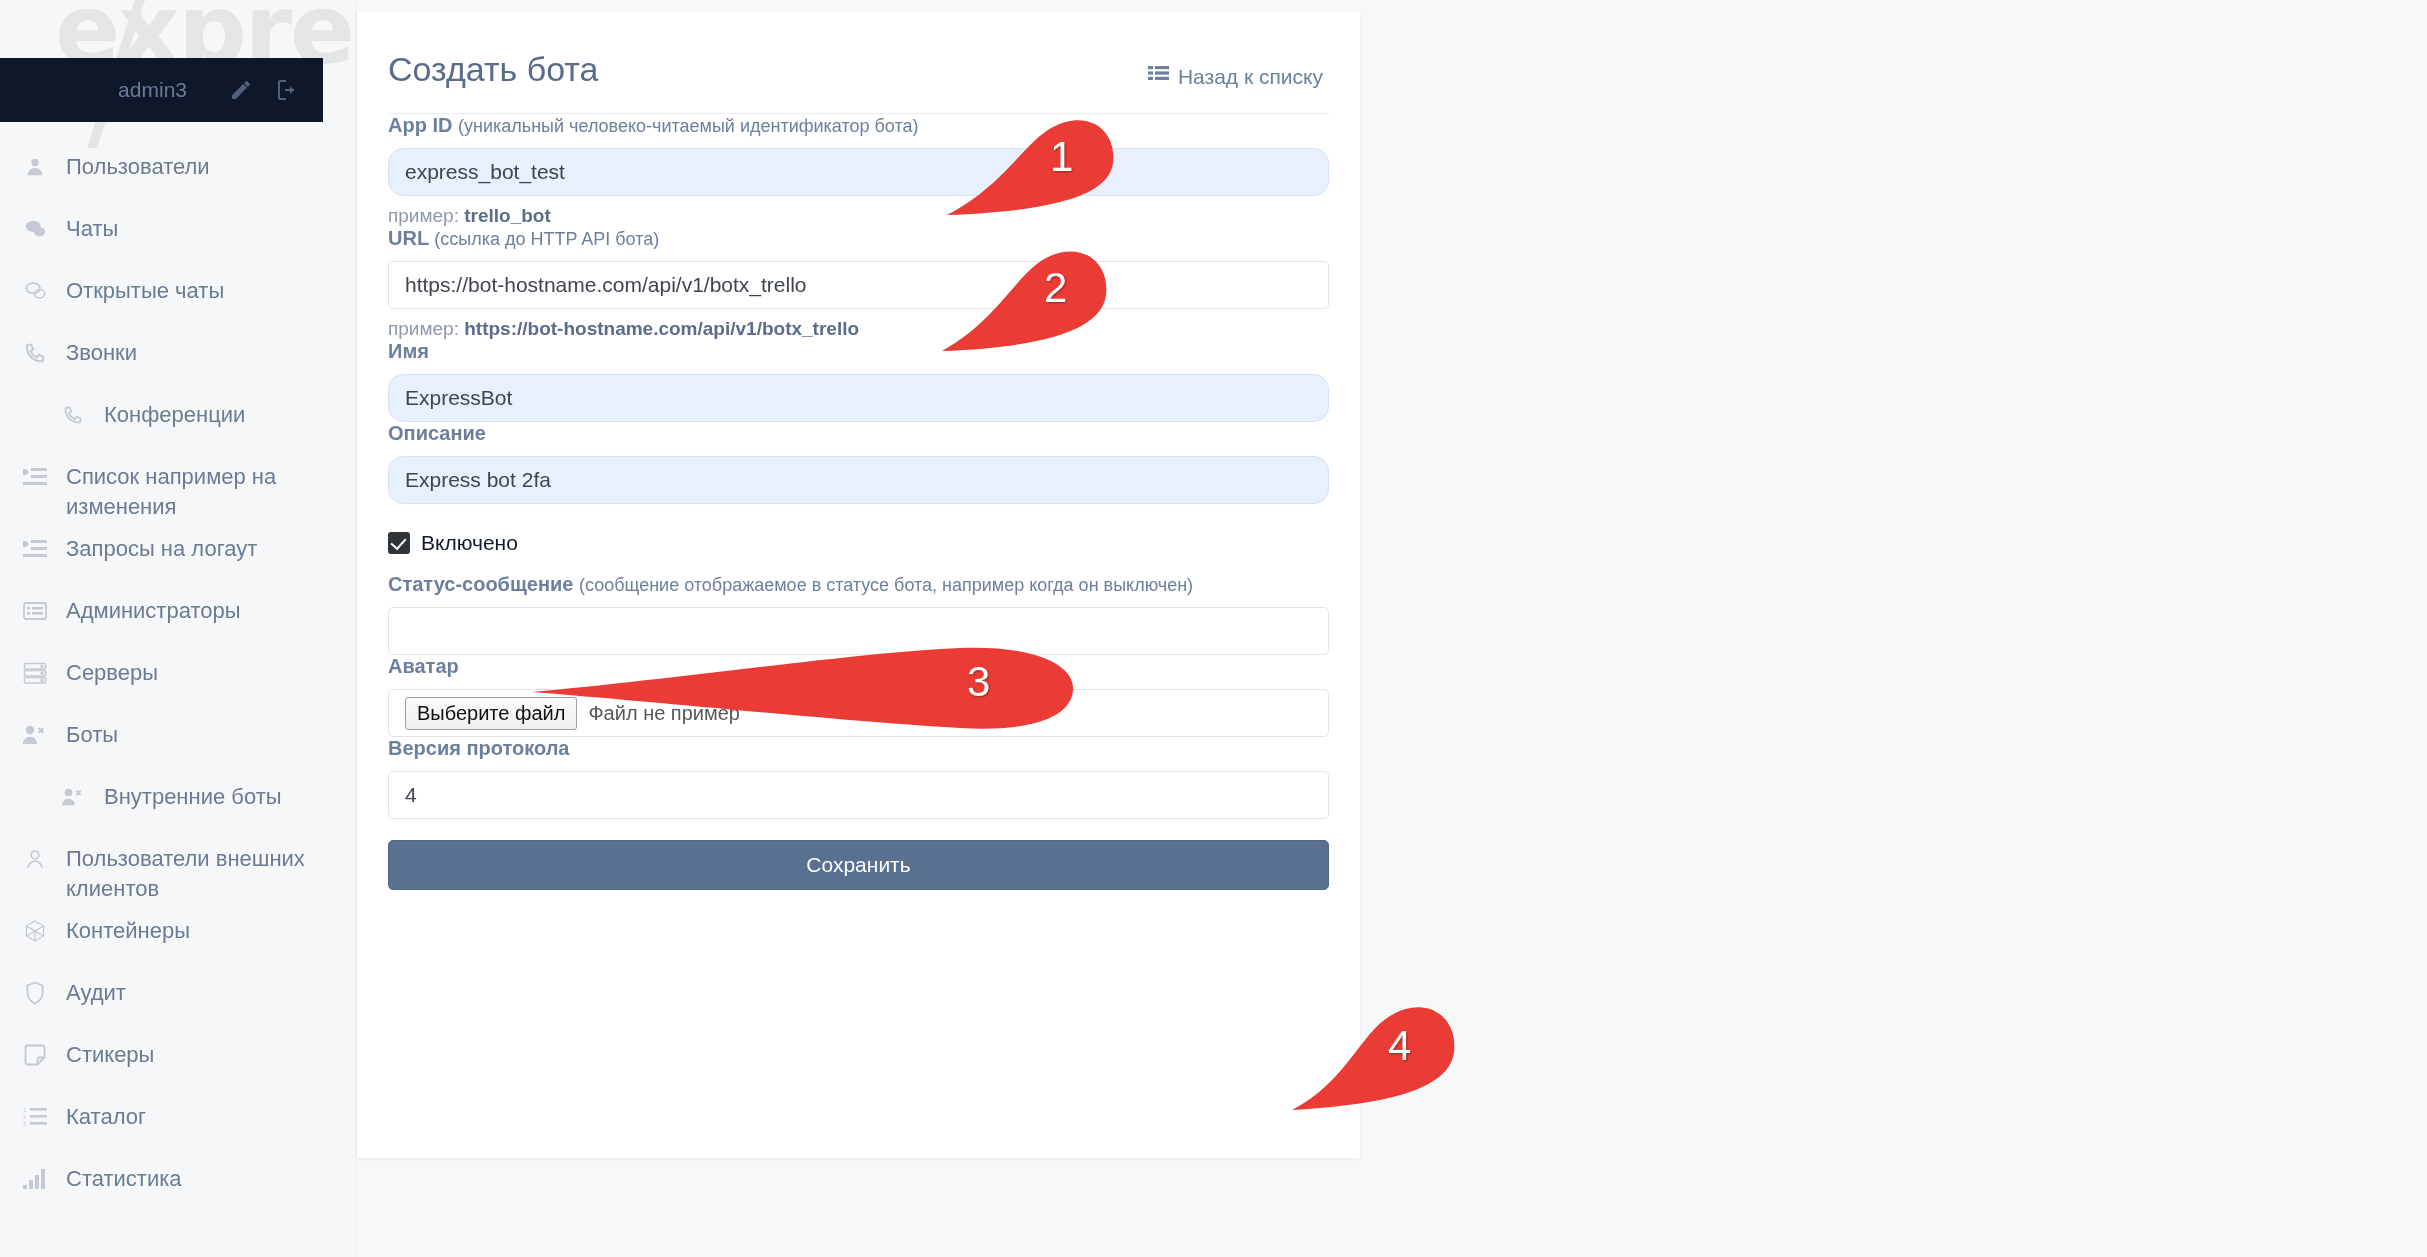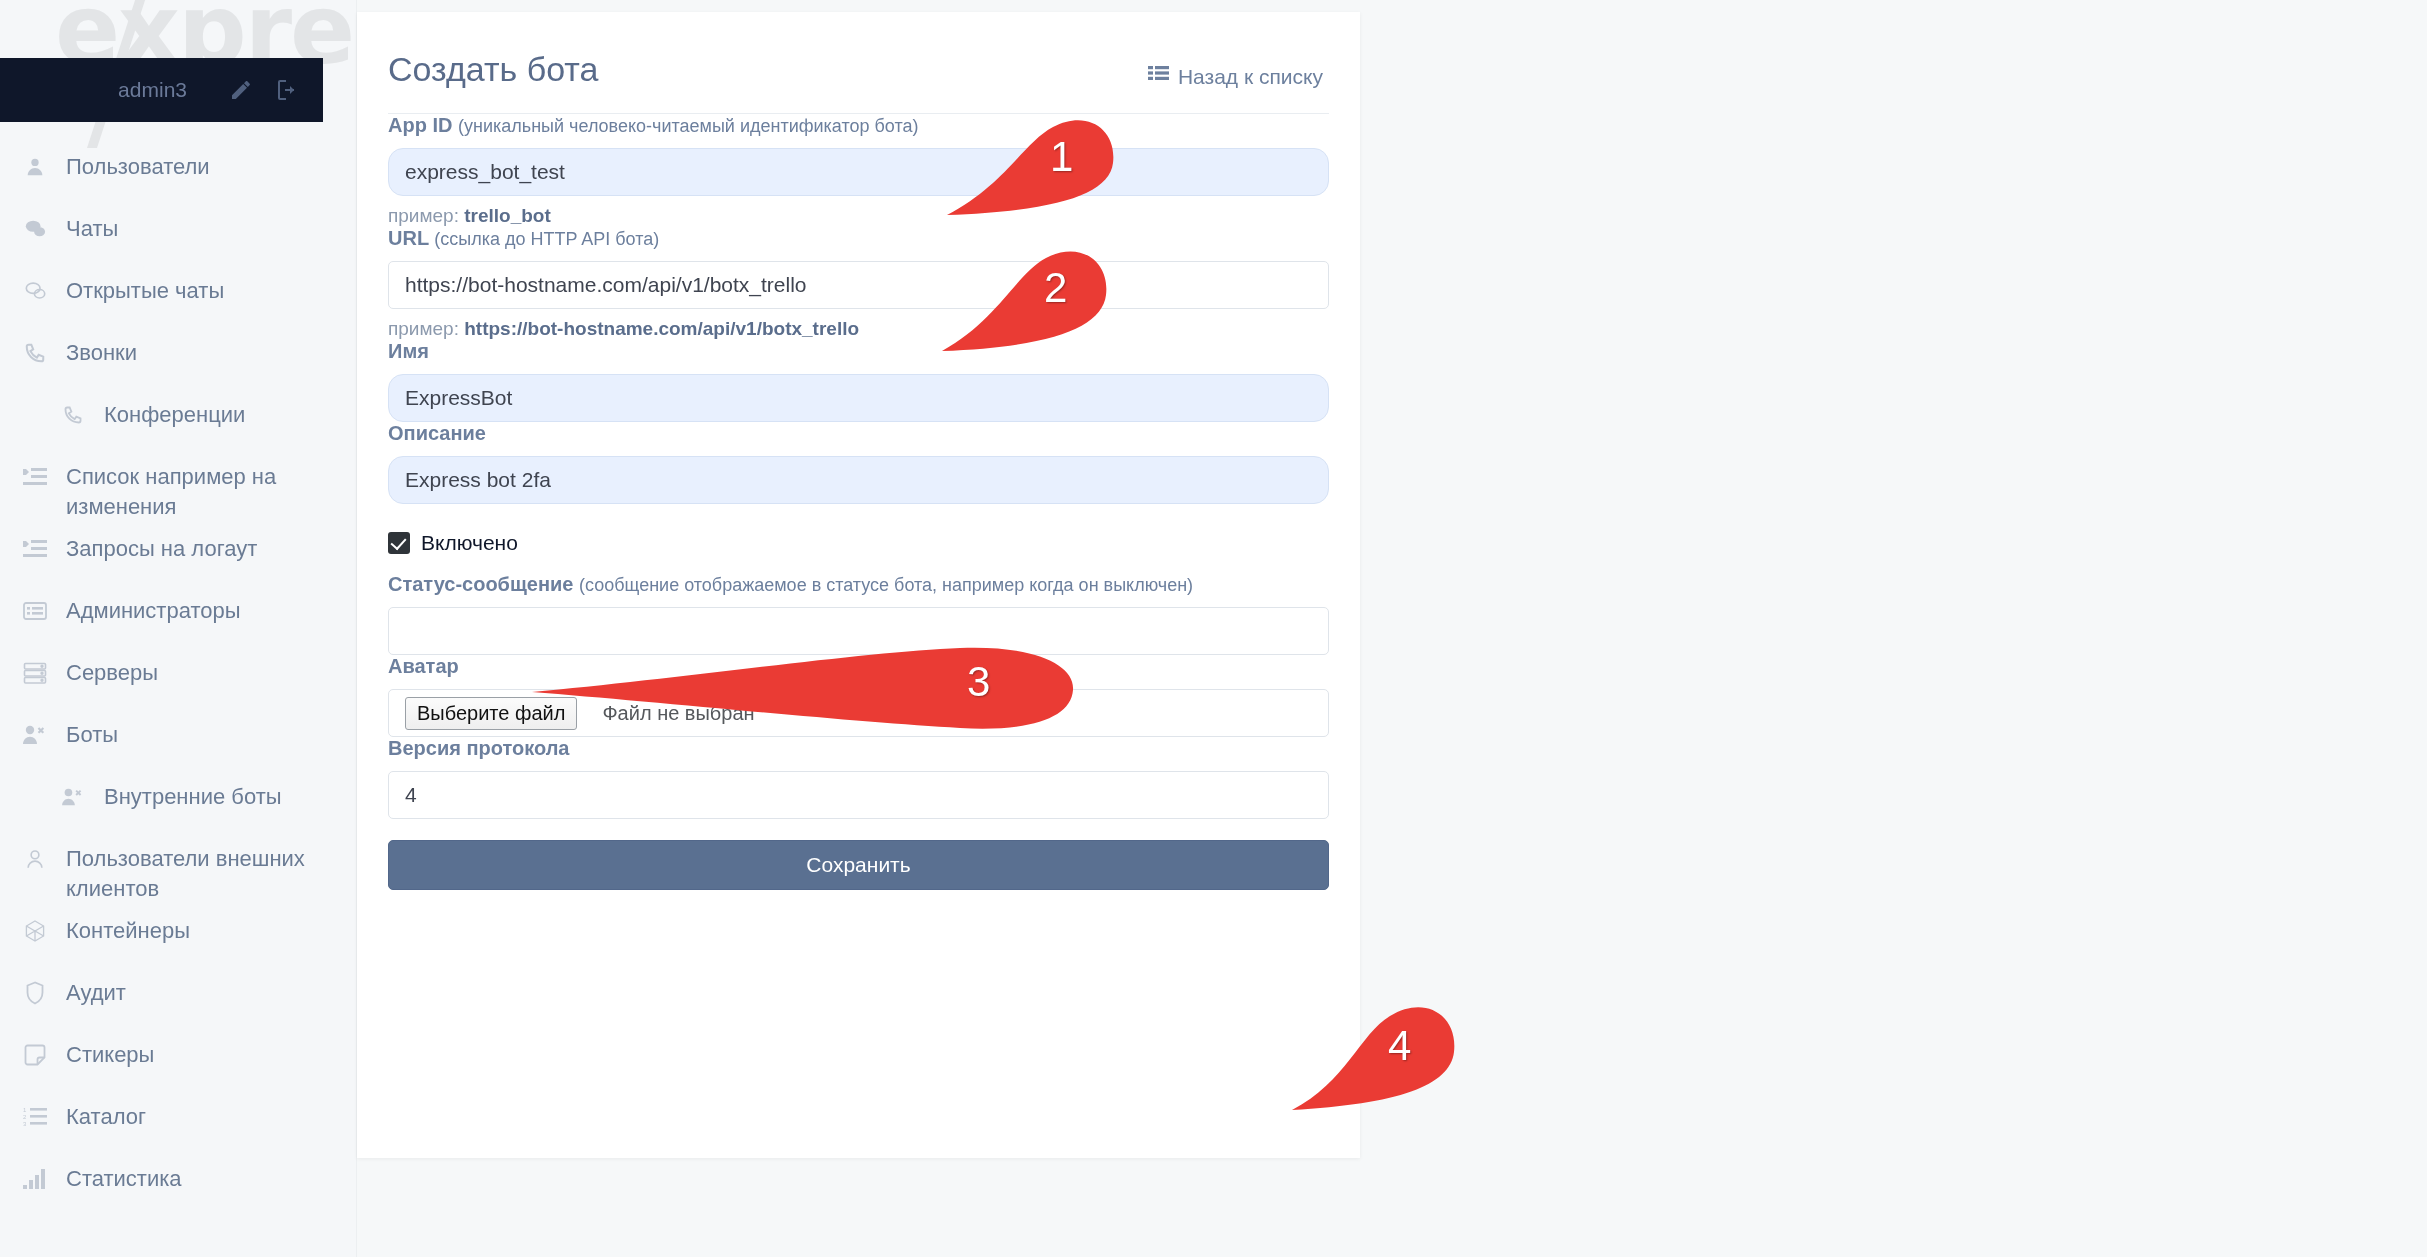--- a/index.html
+++ b/index.html
@@ -110,21 +110,21 @@
     background: #2f3439; position: relative;
   }
   .checkbox::after {
     content: ""; position: absolute;
     left: 6px; top: 3px; width: 7px; height: 12px;
     border: solid #ffffff; border-width: 0 2.6px 2.6px 0;
     transform: rotate(42deg);
   }
   .checklabel { font-size: 21px; color: #0f172a; }
 
-  .filerow { display: flex; align-items: center; gap: 25px; }
+  .filerow { display: flex; align-items: center; gap: 11px; }
   .filebtn {
     border: 1px solid #9aa0a6; border-radius: 3px;
     background: linear-gradient(#fbfbfb,#efefef);
     padding: 4px 11px; font-size: 20px; color: #111;
     font-family: "Liberation Sans", sans-serif;
   }
   .filetext { font-size: 20px; color: #55585c; }
 
   .save-btn {
     margin-top: 21px;
@@ -426,21 +426,21 @@
           <span>Статус-сообщение</span>
           <span class="hint">(сообщение отображаемое в статусе бота, например когда он выключен)</span>
         </label>
         <div class="finput"></div>
       </div>
 
       <div class="fgroup">
         <label class="flabel">Аватар</label>
         <div class="finput filerow">
           <span class="filebtn">Выберите файл</span>
-          <span class="filetext">Файл не выбран</span>
+          <span class="filetext">Файл не пример</span>
         </div>
       </div>
 
       <div class="fgroup">
         <label class="flabel">Версия протокола</label>
         <div class="finput">4</div>
       </div>
 
       <div class="save-btn">Сохранить</div>
     </form>

